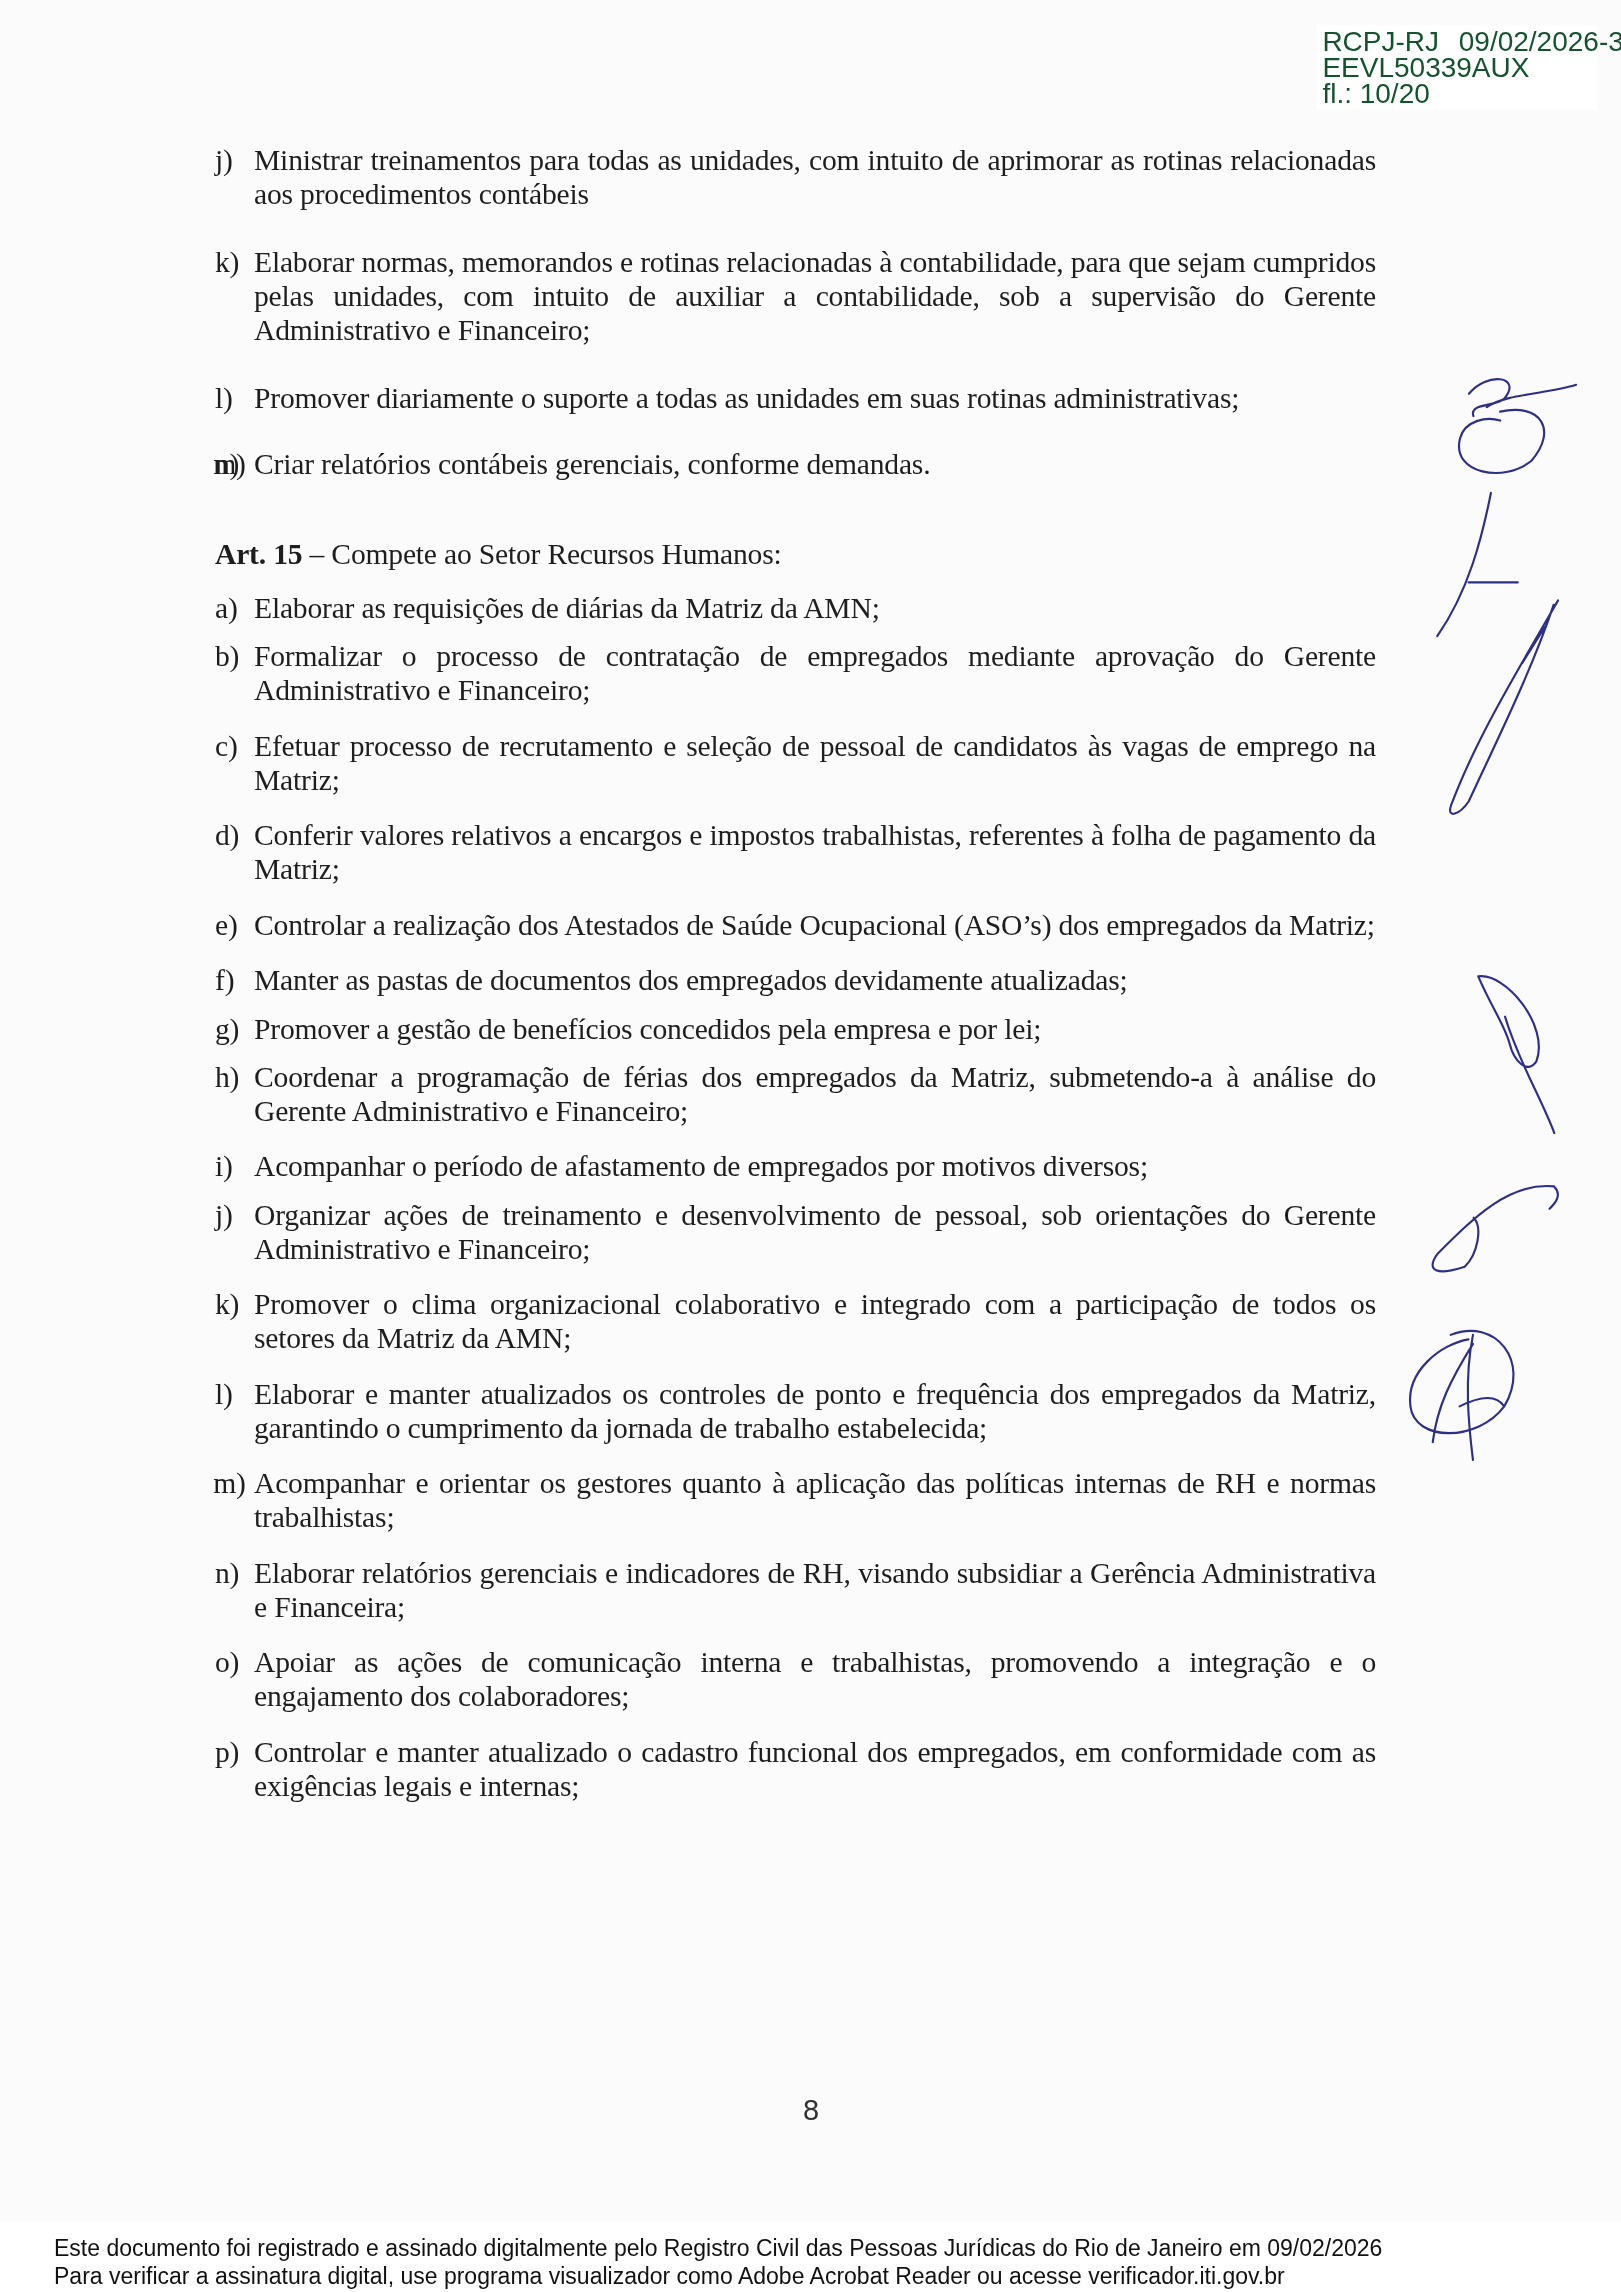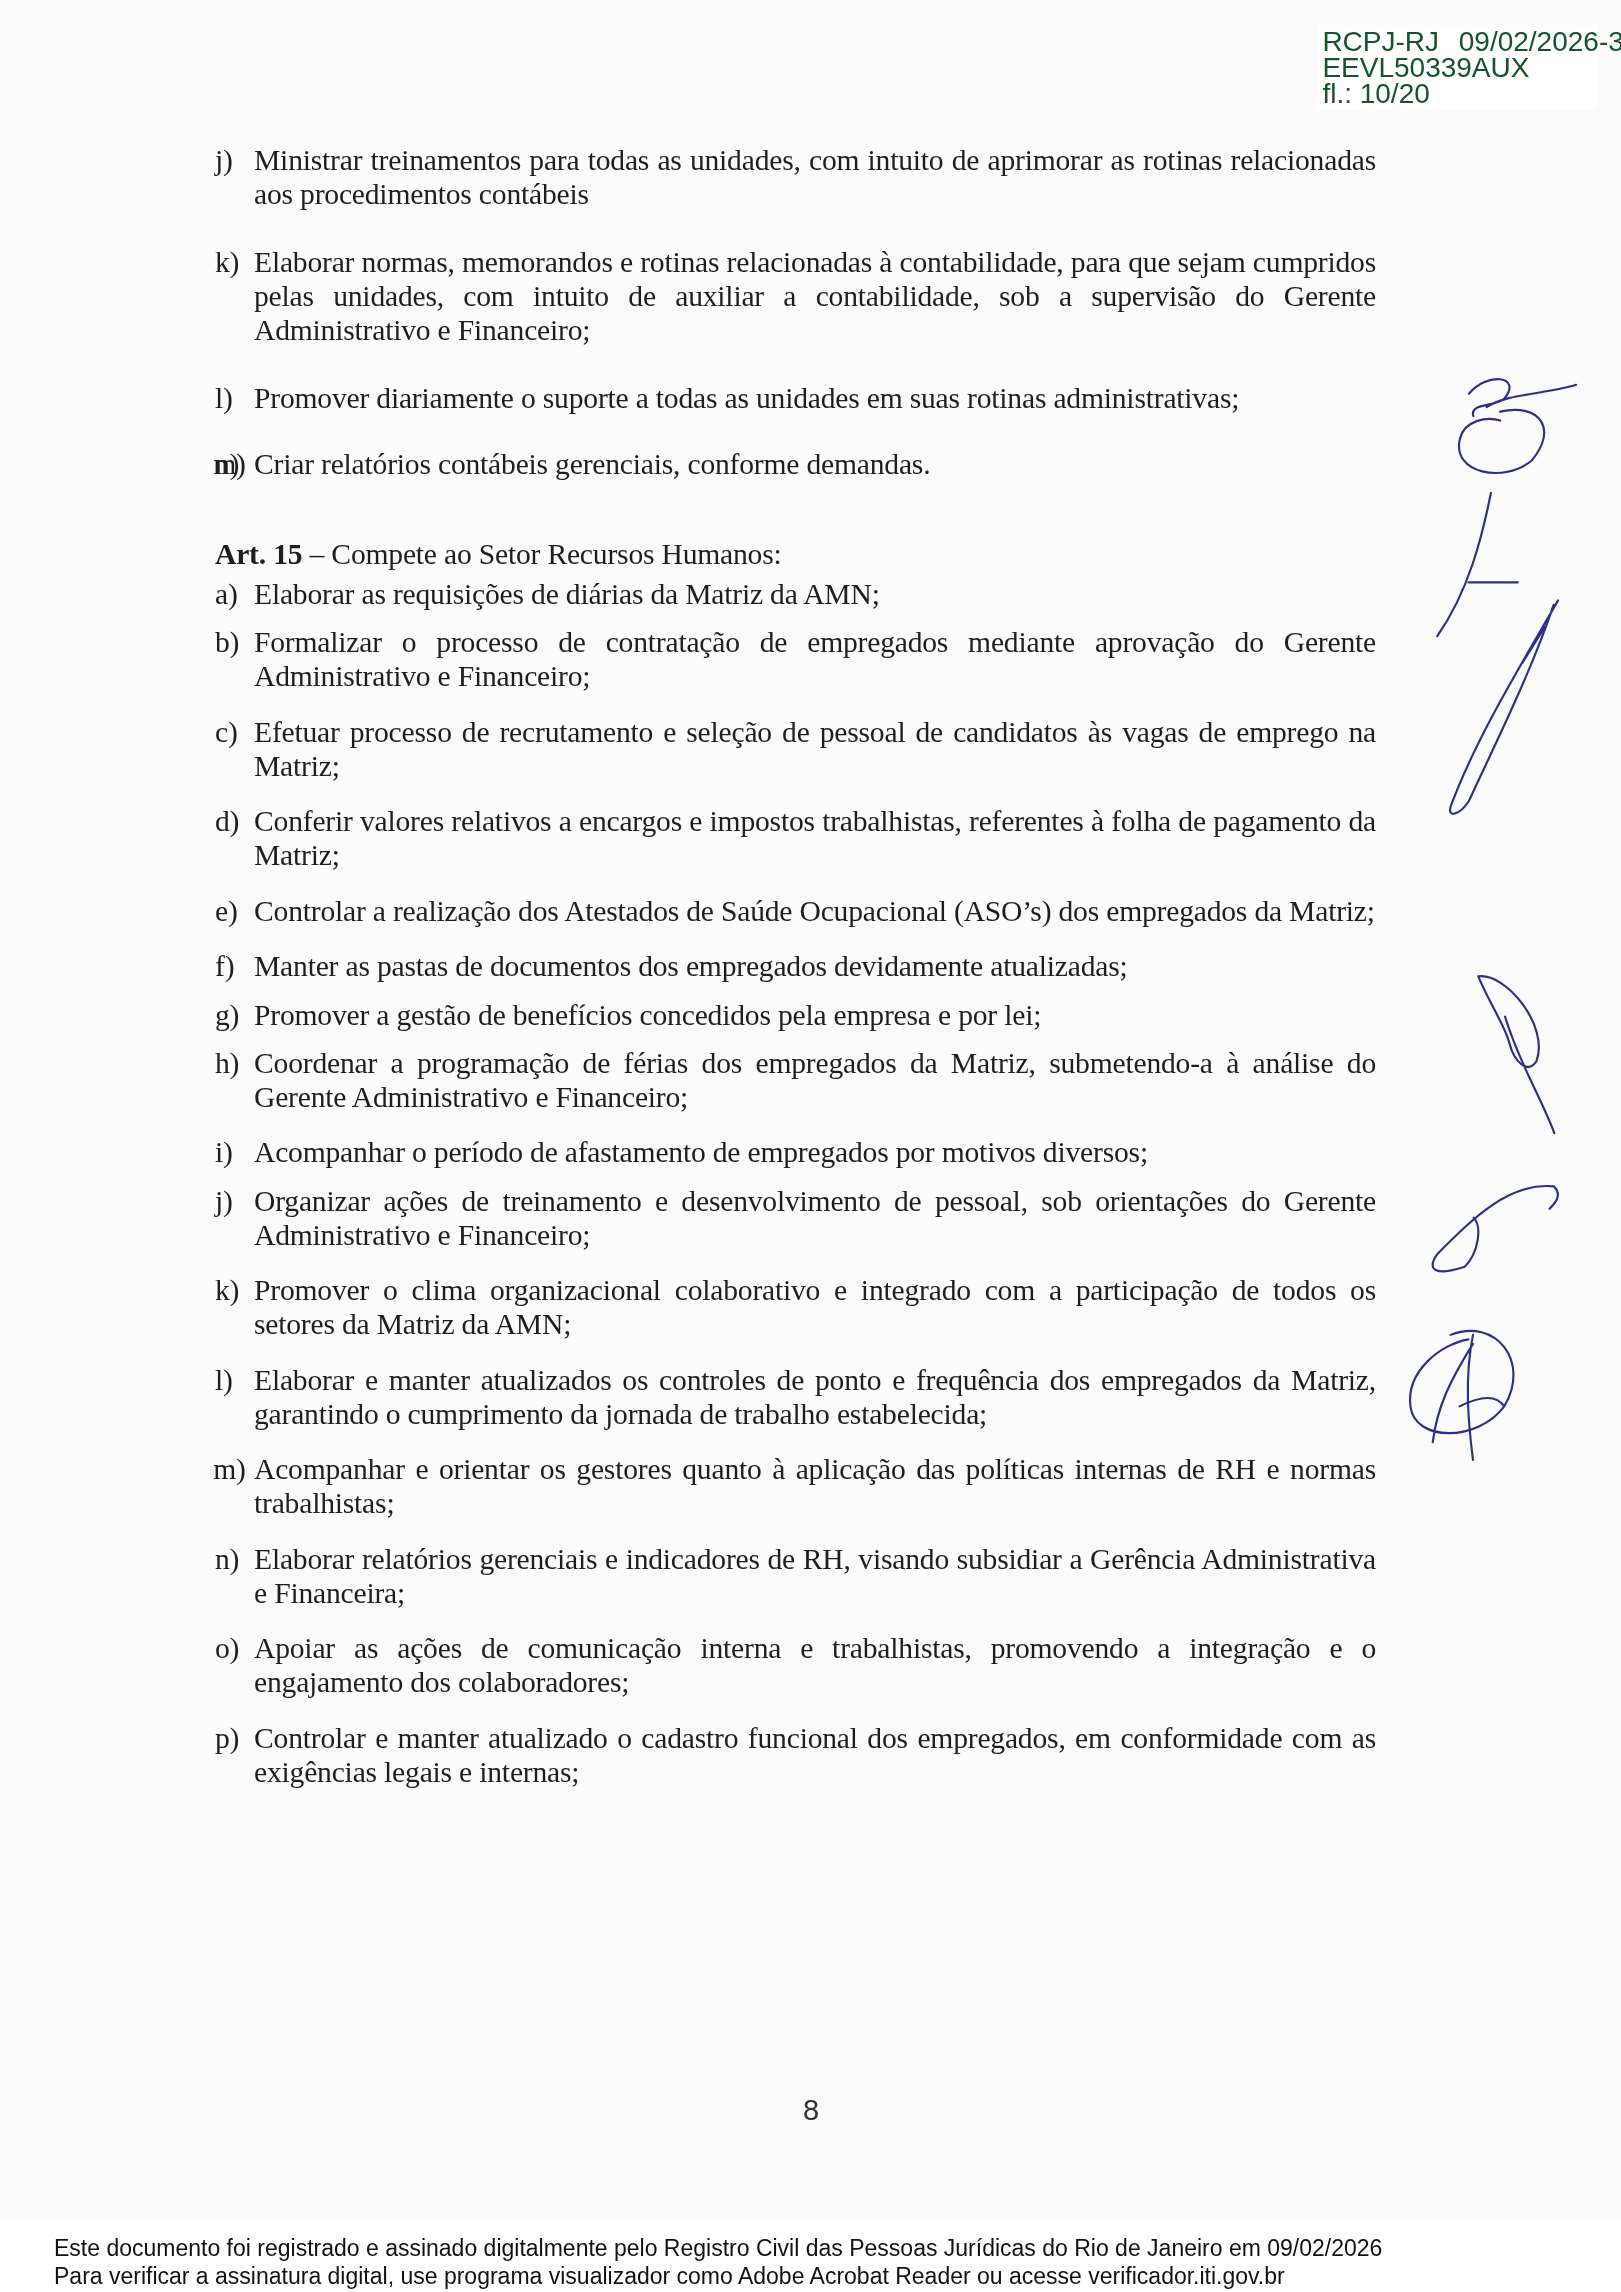--- a/index.html
+++ b/index.html
@@ -119,21 +119,21 @@
     </div>
     <div class="item wide" style="margin-bottom:32px;">
       <span class="marker">m)</span>
     </div>
     <div class="item" style="margin-bottom:56px;">
       <span class="marker">n)</span>
       <span>Criar relatórios contábeis gerenciais, conforme demandas.</span>
     </div>
   </div>
 
-  <div class="art-heading" style="margin-bottom:6px;">
+  <div class="art-heading" style="margin-bottom:20px;">
     <b>Art. 15</b><span> – </span><span>Compete ao Setor Recursos Humanos:</span>
   </div>
 
   <div>
     <div class="item" style="margin-bottom:14.3px;">
       <span class="marker">a)</span>
       <span>Elaborar as requisições de diárias da Matriz da AMN;</span>
     </div>
     <div class="item" style="margin-bottom:21.5px;">
       <span class="marker">b)</span>

